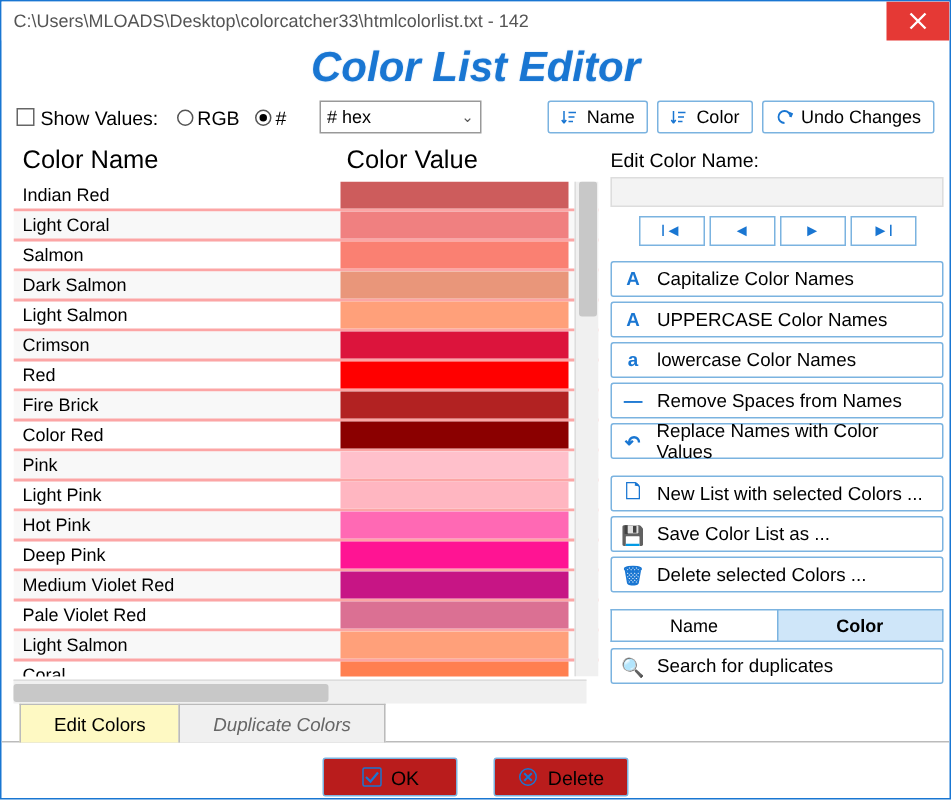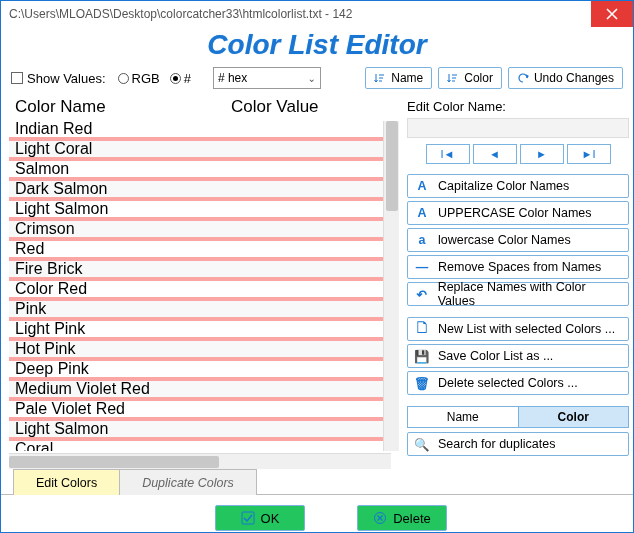--- a/index.html
+++ b/index.html
@@ -13,21 +13,21 @@
   .radio.sel::after { content:""; position:absolute; inset:2px; background:#000; border-radius:50%; }
   .combo { border: 1px solid #999; height: 22px; width: 108px; font-size: 12px; padding: 0 4px; display:flex; align-items:center; justify-content:space-between; background:#fff; }
   .combo .chev { font-size:10px; color:#555; }
   .btn-sm { border: 1px solid #7bb3e0; background: #fff; height: 22px; font-size: 12px; display: inline-flex; align-items: center; padding: 0 8px; gap: 5px; cursor: pointer; border-radius:2px; }
   .btn-sm.blue-icon svg { stroke:#1976d2; }
   .main { display: flex; height: 374px; }
   .left { width: 398px; display:flex; flex-direction:column; }
   .grid-head { display: flex; font-size: 17px; padding: 2px 6px 4px 14px; }
   .grid-head .col1 { width: 216px; }
   .grid { flex:1; overflow:hidden; position:relative; margin-left:8px; }
-  .row { display: flex; height: 20px; font-size: 16px; border-bottom: 4px solid #fca5a5; flex-direction: column; }
+  .row { display: flex; height: 20px; font-size: 12px; border-bottom: 2px solid #fca5a5; }
   .row:nth-child(even){ background:#f8f8f8; }
   .row .nm { width: 218px; padding-left: 6px; display:flex; align-items:center; white-space:nowrap; overflow:hidden; }
   .row .sw { width: 152px; }
   .vscroll { position:absolute; right:0; top:0; bottom:0; width:16px; background:#f0f0f0; border-left:1px solid #ddd; }
   .vscroll::before { content:""; position:absolute; top:0; left:2px; width:12px; height:90px; background:#c8c8c8; border-radius:2px; }
   .hscroll { height:16px; background:#f0f0f0; margin:2px 8px 0; position:relative; border-top:1px solid #ddd;}
   .hscroll::before { content:""; position:absolute; left:0; top:2px; height:12px; width:210px; background:#c8c8c8; border-radius:2px; }
   .right { flex: 1; padding: 4px 4px 0 8px; font-size: 13px; }
   .edit-lbl { margin-bottom: 4px; }
   .edit-field { height: 20px; background: #f3f3f3; border: 1px solid #ddd; margin-bottom: 6px; }
@@ -40,21 +40,21 @@
   .toggle-row { display:flex; margin-bottom:4px; }
   .toggle { flex:1; height:22px; border:1px solid #7bb3e0; display:flex; align-items:center; justify-content:center; font-size:12px; background:#fff; cursor:pointer; }
   .toggle.sel { background:#cfe6f9; font-weight:bold; }
   .toggle:first-child { border-right:none; }
   .tabs { display:flex; padding-left:12px; }
   .tab { height:26px; padding:0 22px; border:1px solid #bbb; border-bottom:none; background:#f0f0f0; font-size:12.5px; display:flex; align-items:center; cursor:pointer; font-style:italic; color:#666; }
   .tab.active { background:#fef9c3; color:#000; font-style:normal; }
   .tab + .tab { margin-left:-1px; }
   .tabline { height:1px; background:#bbb; margin-top:-1px; }
   .footer { display:flex; justify-content:center; gap:24px; padding:10px 0; }
-  .ftr-btn { width:90px; height:26px; border:1px solid #7bb3e0; background:#22c55e; display:flex; align-items:center; justify-content:center; gap:6px; font-size:13px; cursor:pointer; border-radius:2px;margin-left:28px; }
+  .ftr-btn { width:90px; height:26px; border:1px solid #7bb3e0; background:#b91c1c; display:flex; align-items:center; justify-content:center; gap:6px; font-size:13px; cursor:pointer; border-radius:2px; }
   svg { display:block; }
 </style>
 </head>
 <body>
 
 <div class="titlebar">
   <span>C:\Users\MLOADS\Desktop\colorcatcher33\htmlcolorlist.txt - 142</span>
   <div class="close">
     <svg width="12" height="12" viewBox="0 0 12 12">
         <path d="M1 1 L11 11 M11 1 L1 11" stroke="#fff" stroke-width="1.6"></path>

